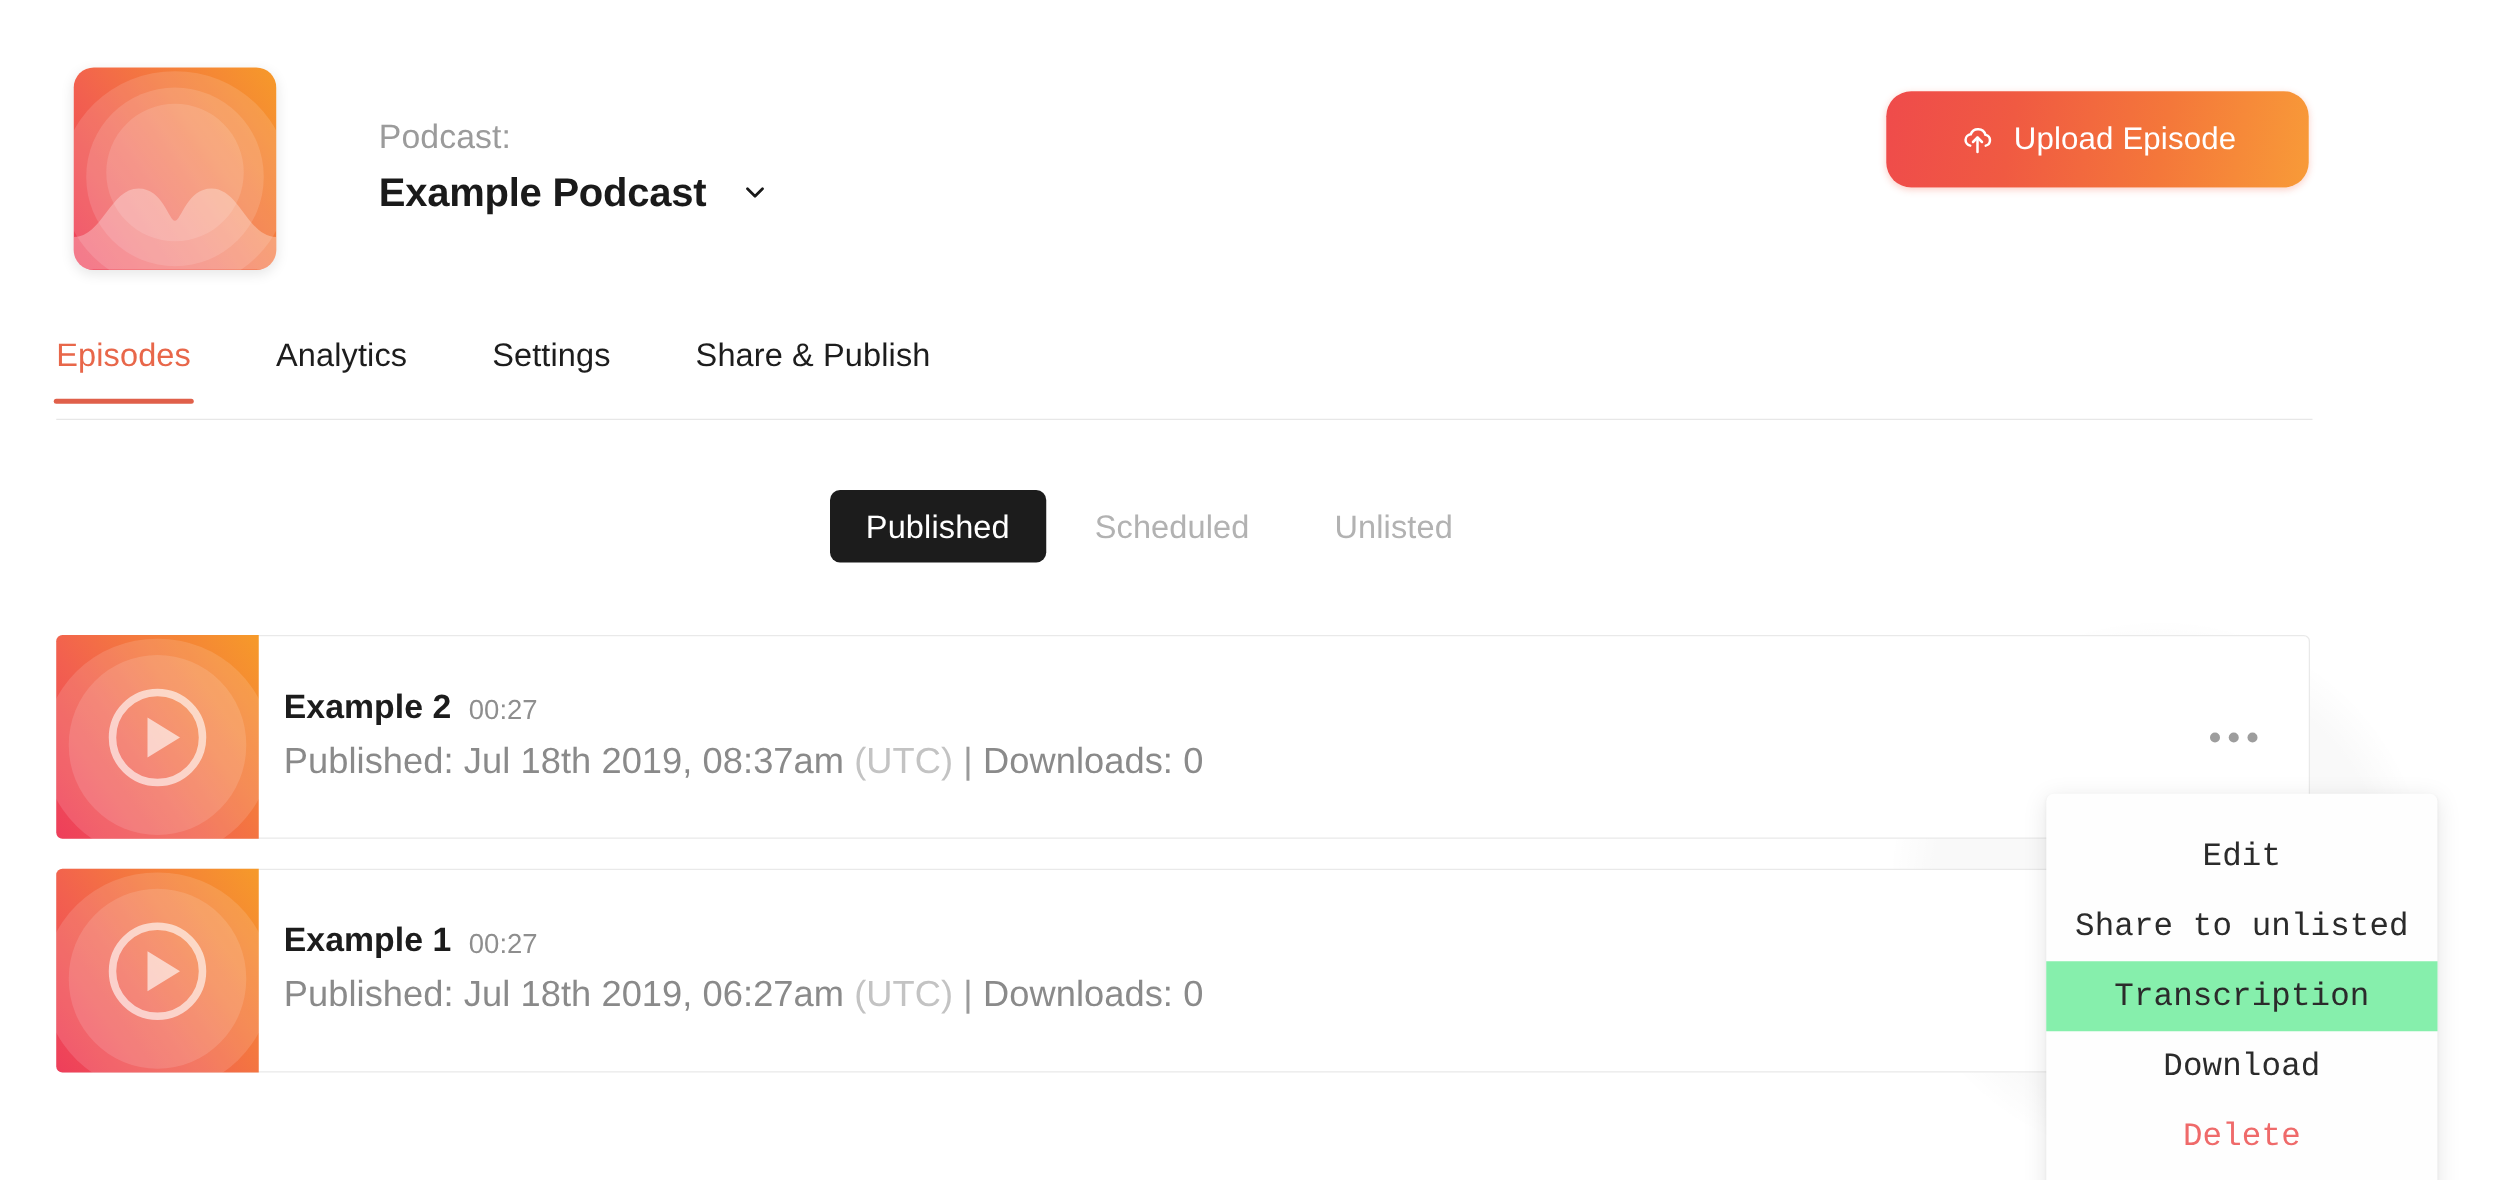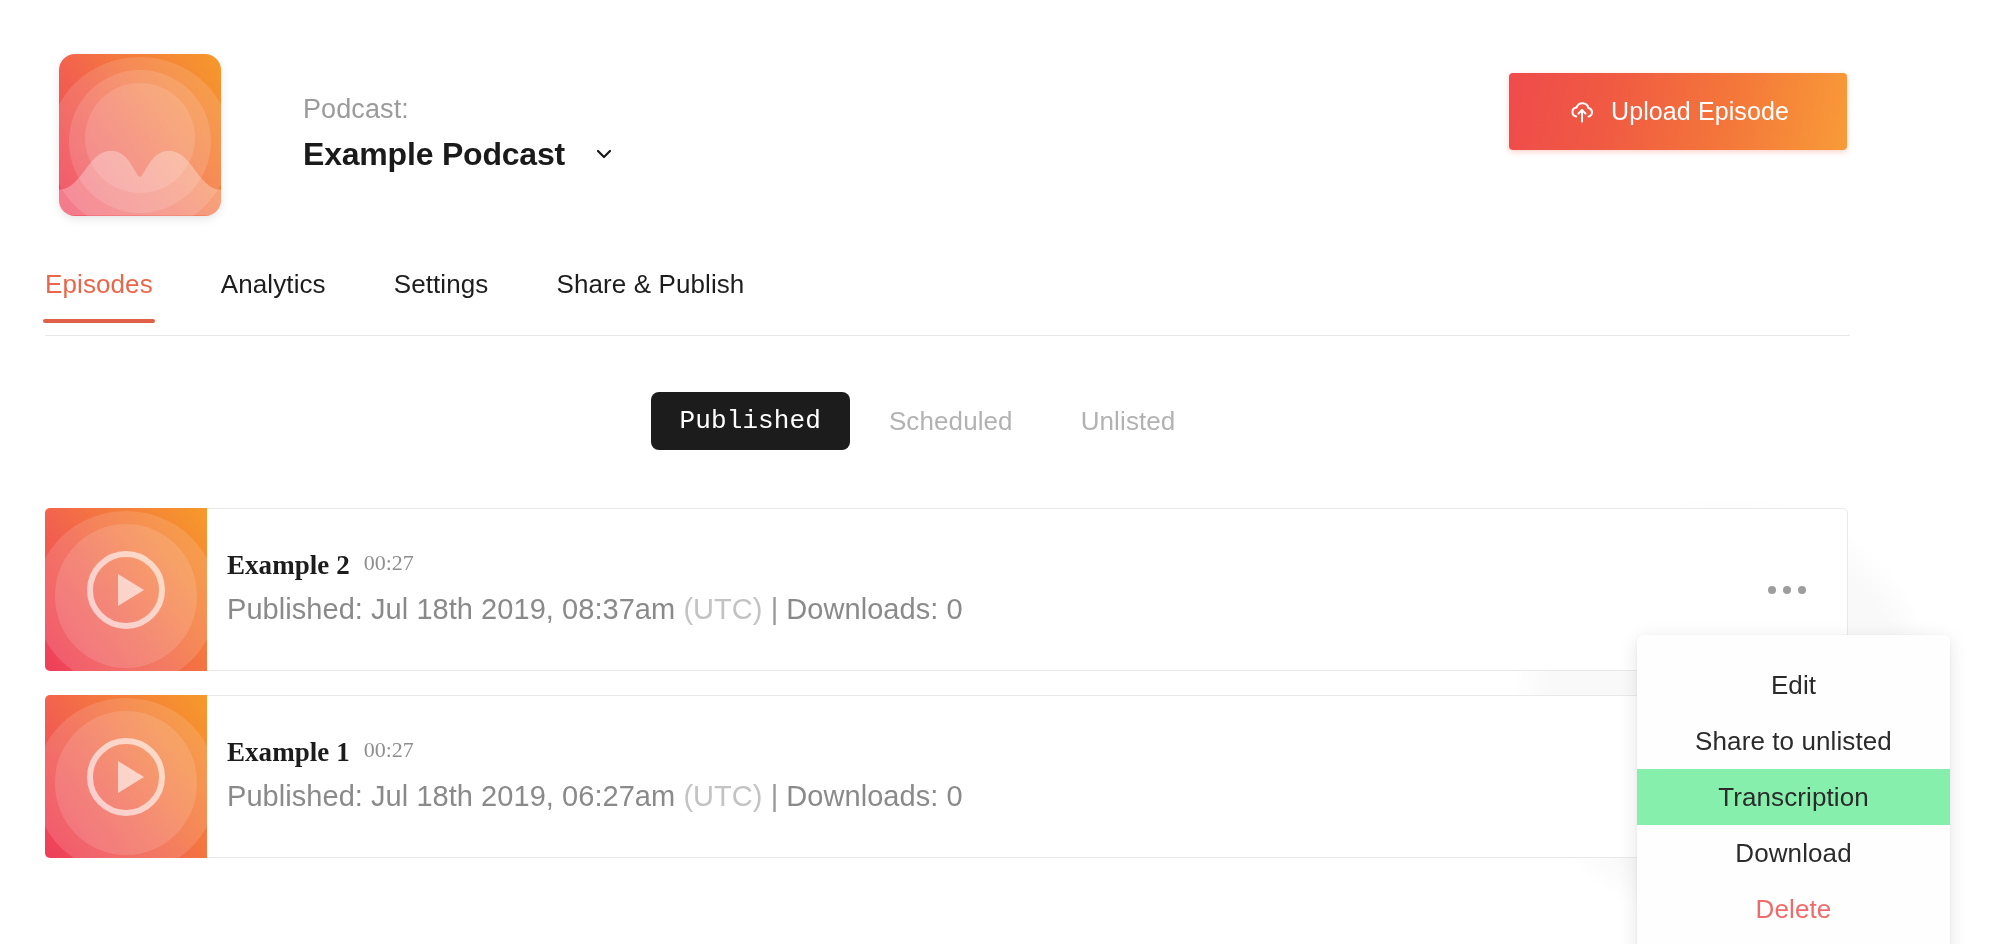--- a/index.html
+++ b/index.html
@@ -88,21 +88,21 @@
   }
   .chevron-down svg { display: block; }
 
   .upload-btn {
     position: absolute;
     right: 3px;
     top: 27px;
     width: 338px;
     height: 77px;
     border: none;
-    border-radius: 4px;
+    border-radius: 20px;
     background: linear-gradient(100deg, #ef4b4b 0%, #f05a42 30%, #f4773a 65%, #f89b38 100%);
     color: #ffffff;
     font-family: "Liberation Sans", sans-serif;
     font-size: 25px;
     font-weight: 400;
     letter-spacing: 0.1px;
     display: flex;
     align-items: center;
     justify-content: center;
     gap: 14px;
@@ -165,21 +165,20 @@
     background: transparent;
     color: #b2b2b2;
     padding: 13px 29px;
     border-radius: 8px;
     cursor: pointer;
     letter-spacing: 0.1px;
   }
   .pill.active {
     background: #1c1c1c;
     color: #ffffff;
-    font-family: Liberation Mono, monospace;
   }
 
   
   .episode-list {
     position: absolute;
     left: 45px;
     top: 488px;
     width: 1803px;
   }
   .episode-card {
@@ -211,23 +210,22 @@
   }
   .play-icon svg { display: block; }
 
   .ep-body {
     flex: 1 1 auto;
     padding: 40px 0 0 20px;
     min-width: 0;
   }
   .ep-title-row {
     display: flex;
-    align-items: flex-start;
+    align-items: flex-end;
     gap: 14px;
-    font-family: Liberation Serif, serif;
   }
   .ep-title {
     font-size: 27px;
     font-weight: 700;
     color: #1c1c1c;
     letter-spacing: 0.05px;
     line-height: 33px;
   }
   .ep-duration {
     font-size: 22px;
@@ -287,21 +285,21 @@
     padding: 22px 0 26px 0;
     background: #fefefe;
     border-radius: 6px;
     box-shadow: 0 4px 20px rgba(0,0,0,0.10), 0 1px 3px rgba(0,0,0,0.06);
     z-index: 30;
   }
   .menu-item {
     display: block;
     width: 100%;
     text-align: center;
-    font-family: Liberation Sans, sans-serif;
+    font-family: Liberation Mono, monospace;
     font-size: 26px;
     line-height: 32px;
     color: #2b2b2b;
     background: transparent;
     border: none;
     padding: 12px 10px;
     cursor: pointer;
     letter-spacing: 0.1px;
   }
   .menu-item.hovered { background: #86efac; }

